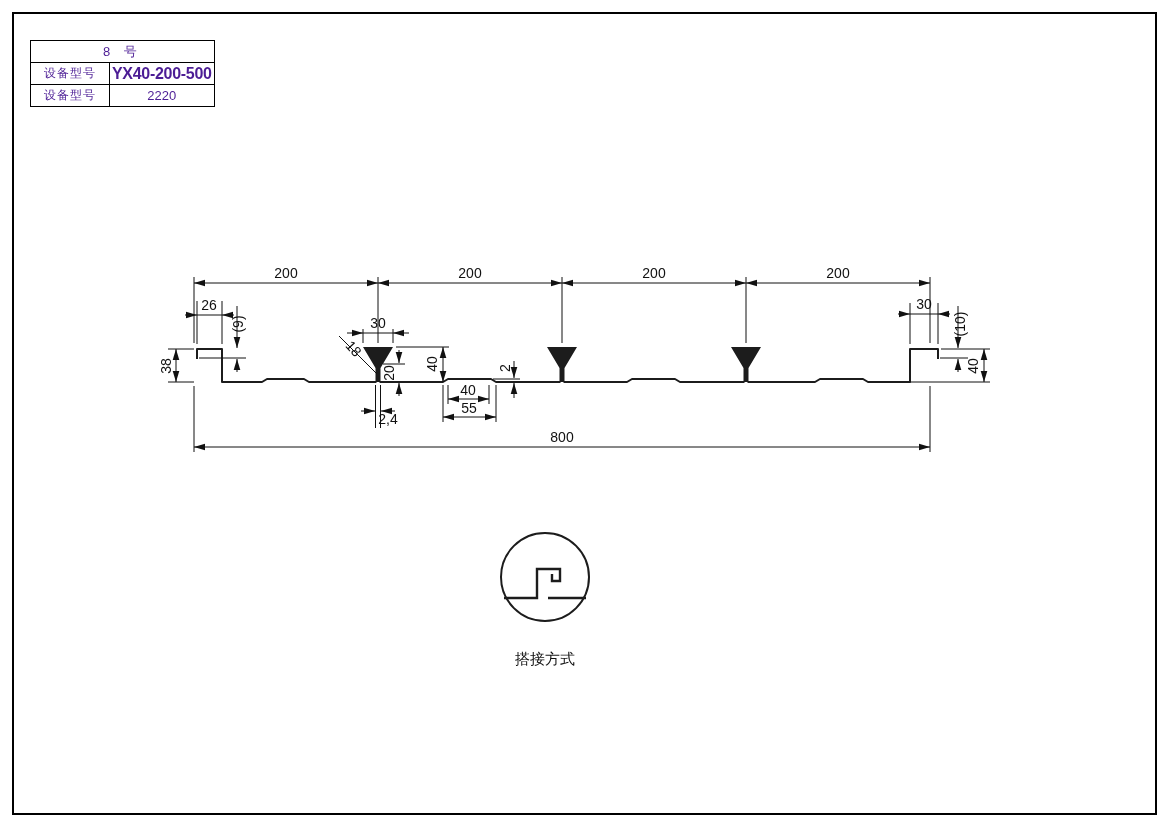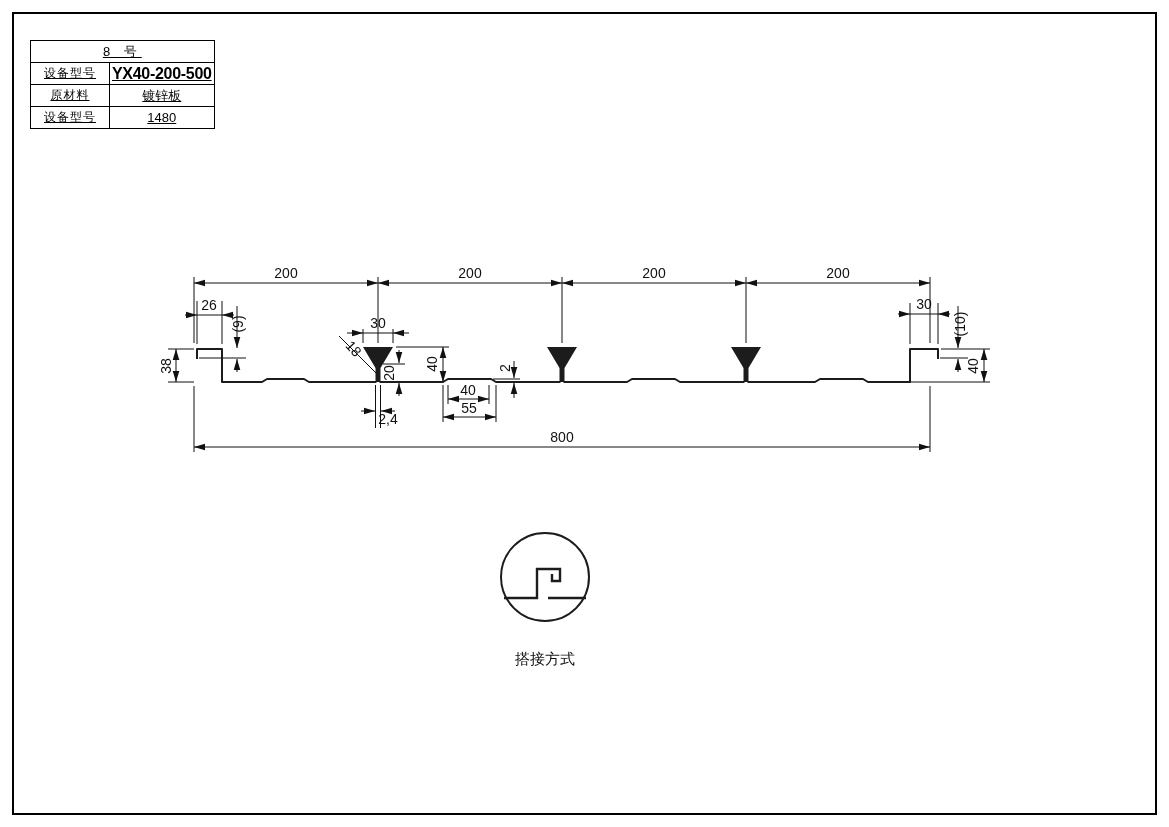--- a/index.html
+++ b/index.html
@@ -10,21 +10,21 @@
   .frame {
     position:absolute; left:12px; top:12px; width:1145px; height:803px;
     border:2px solid #000; box-sizing:border-box;
   }
   table.title-block {
     position:absolute; left:30px; top:40px; border-collapse:collapse;
     background:#fff;
   }
   .title-block td {
     border:1px solid #000; height:21px; text-align:center;
-    padding:0 2px; color:#000000;text-decoration:underline;
+    padding:0 2px; color:#4c1d95;
   }
   .tb-header { width:174px; font-size:13px; letter-spacing:5px; }
   .tb-label  { width:74px;  font-size:12px; letter-spacing:1px; }
   .tb-value  { width:98px;  font-size:13px; }
   .tb-model  { font-weight:700; font-size:16px; white-space:nowrap; letter-spacing:-0.3px; }
   svg.drawing { position:absolute; left:0; top:0; }
   .profile { stroke:#1c1c1c; stroke-width:2; fill:none; stroke-linejoin:round; stroke-linecap:square; }
   .rib { fill:#1c1c1c; stroke:none; }
   .dim-line { stroke:#111; stroke-width:1; fill:none; }
   .dim-text { font-size:14px; fill:#111; font-family:"Liberation Sans",sans-serif; }
@@ -39,26 +39,22 @@
 <table class="title-block">
   <tbody>
       <tr>
     <td colspan="2" class="tb-header">8  号</td>
   </tr>
   <tr>
     <td class="tb-label">设备型号</td>
     <td class="tb-value tb-model">YX40-200-500</td>
   </tr>
   <tr>
-    <td class="tb-label">原材料</td>
-    <td class="tb-value">镀锌板</td>
-  </tr>
-  <tr>
     <td class="tb-label">设备型号</td>
-    <td class="tb-value">1480</td>
+    <td class="tb-value">2220</td>
   </tr>
 </tbody>
   </table>
 
 <svg class="drawing" width="1169" height="827" viewBox="0 0 1169 827">
   <defs>
     <marker id="arr" viewBox="0 0 10 10" refX="10" refY="5" markerWidth="11" markerHeight="11" orient="auto-start-reverse">
       <path d="M0,2 L10,5 L0,8 Z" fill="#111"></path>
     </marker>
   </defs>

